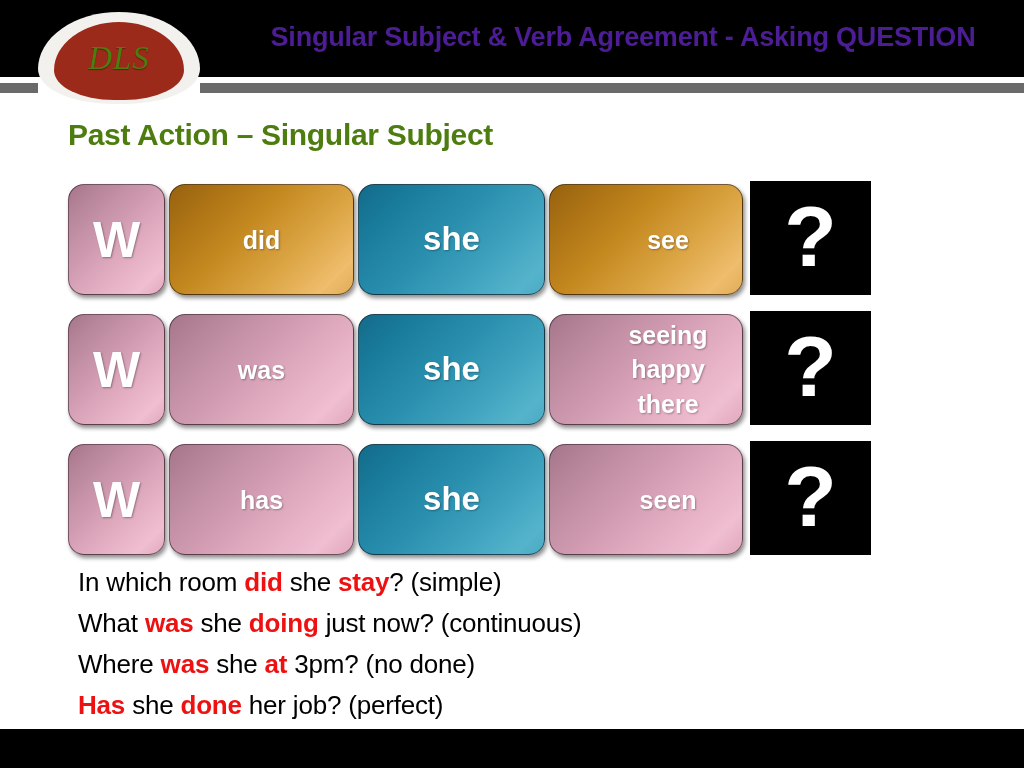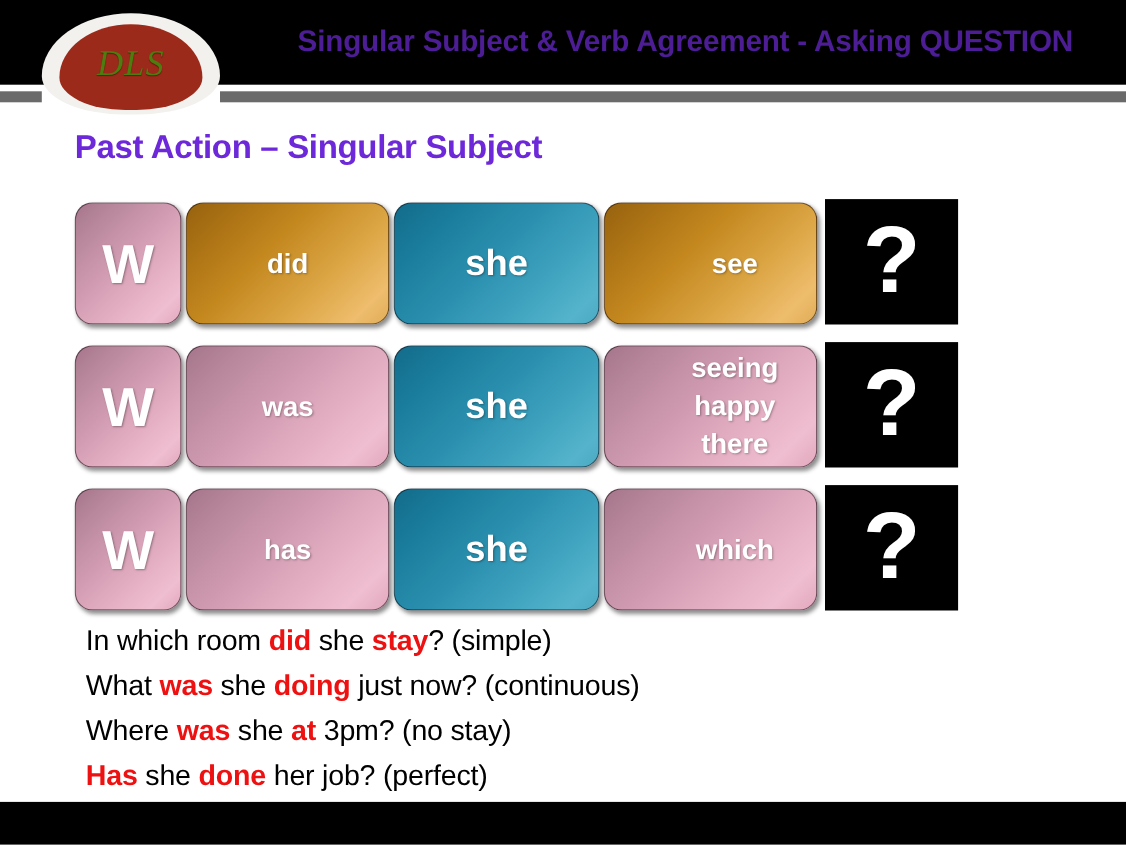--- a/index.html
+++ b/index.html
@@ -83,21 +83,21 @@
     text-shadow: 0 1px 1px rgba(0,0,0,0.4);
   }
 
   
   #section-heading {
     position: absolute;
     left: 68px;
     top: 118px;
     font-size: 30px;
     font-weight: bold;
-    color: #6d28d9;
+    color: #4d7c0f;
     letter-spacing: -0.3px;
   }
 
   
   #grid {
     position: absolute;
     left: 68px;
     top: 184px;
     width: 810px;
   }
@@ -256,28 +256,28 @@
       <div class="cell cell-w fill-pink">
         <span class="txt-w">W</span>
       </div>
       <div class="cell cell-aux fill-pink">
         <span class="txt-word">has</span>
       </div>
       <div class="cell cell-sub fill-teal">
         <span class="txt-sub">she</span>
       </div>
       <div class="cell cell-vrb fill-pink">
-        <span class="txt-word">which</span>
+        <span class="txt-word">seen</span>
       </div>
       <div class="cell cell-q">
         <span class="txt-q">?</span>
       </div>
     </div>
   </div>
 
 <div id="examples">
     <div class="line"><span>In which room </span><span class="hl">did</span><span> she </span><span class="hl">stay</span><span>? (simple)</span></div>
     <div class="line"><span>What </span><span class="hl">was</span><span> she </span><span class="hl">doing</span><span> just now? (continuous)</span></div>
-    <div class="line"><span>Where </span><span class="hl">was</span><span> she </span><span class="hl">at</span><span> 3pm? (no stay)</span></div>
+    <div class="line"><span>Where </span><span class="hl">was</span><span> she </span><span class="hl">at</span><span> 3pm? (no done)</span></div>
     <div class="line"><span class="hl">Has</span><span> she </span><span class="hl">done</span><span> her job? (perfect)</span></div>
   </div>
 
 <div id="footer-bar"></div>
 
 </body></html>

